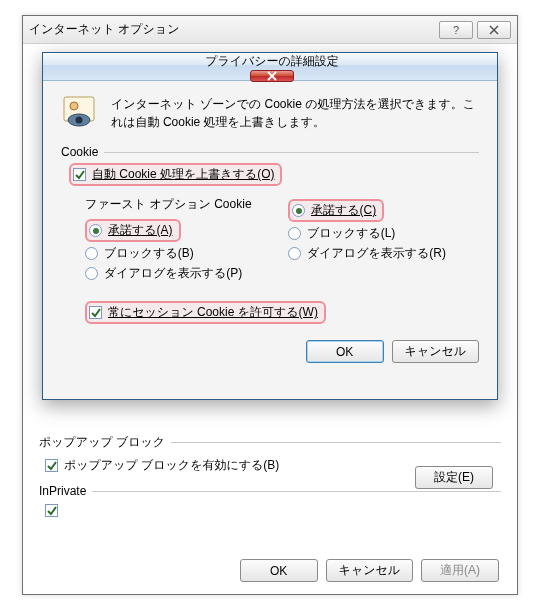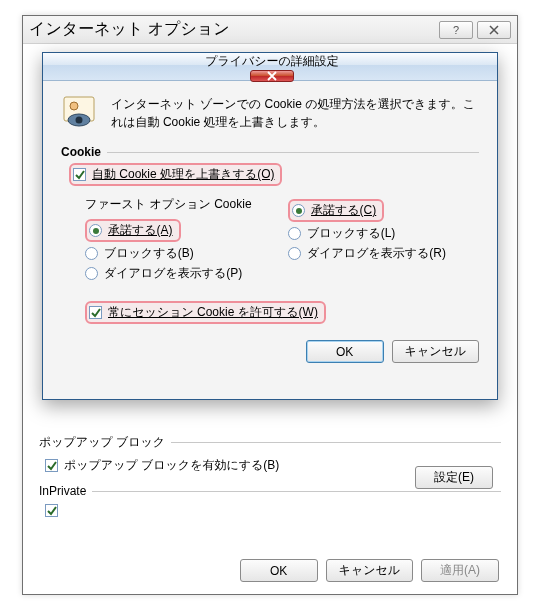--- a/index.html
+++ b/index.html
@@ -23,21 +23,21 @@
     box-shadow: 0 0 6px rgba(0,0,0,0.15);
   }
   .outer-titlebar {
     height: 28px;
     background: linear-gradient(#f6f6f6,#e8e8e8);
     border-bottom: 1px solid #d0d0d0;
     display: flex; align-items: center;
     padding: 0 6px;
     justify-content: space-between;
   }
-  .outer-title { font-size: 16px; }
+  .outer-title { font-size: 12px; }
   .outer-title-btns { display: flex; gap: 4px; }
   .title-btn {
     width: 34px; height: 18px;
     border: 1px solid #a0a0a0;
     border-radius: 2px;
     background: linear-gradient(#fefefe,#e4e4e4);
     display: flex; align-items: center; justify-content: center;
     font-size: 11px; color: #555;
   }
   .outer-body { position: absolute; left:0; right:0; top:28px; bottom:0; background:#fff; }
@@ -86,21 +86,21 @@
     width: 44px; height: 18px;
     border:1px solid #8a2020; border-radius:3px;
     background: linear-gradient(#e99, #c53 45%, #b22 46%, #d55);
     display:flex; align-items:center; justify-content:center;
   }
   .close-btn svg path { stroke:#fff; stroke-width:1.8; }
   .modal-body { padding: 14px 18px 12px 18px; background:#f4f4f4; font-size:12px; }
   .intro { display:flex; gap:14px; margin-bottom: 14px; }
   .intro-icon { width:36px; flex:0 0 36px; display:flex; align-items:flex-start; justify-content:center; }
   .intro-text { line-height:1.5; }
-  .fieldset-label { display:flex; align-items:center; gap:6px; margin:6px 0 2px 0;font-weight:bold; }
+  .fieldset-label { display:flex; align-items:center; gap:6px; margin:6px 0 2px 0; }
   .fieldset-label .line { flex:1; height:1px; background:#c8c8c8; }
   .highlight {
     border: 2px solid #ef8f9a;
     border-radius: 6px;
     background: rgba(255,180,190,0.15);
     padding: 1px 6px 1px 2px;
     display:inline-flex; align-items:center;text-decoration:underline;
   }
   .cookie-cols { display:flex; gap: 12px; margin-top: 10px; padding-left: 24px; }
   .col { flex:1; }

